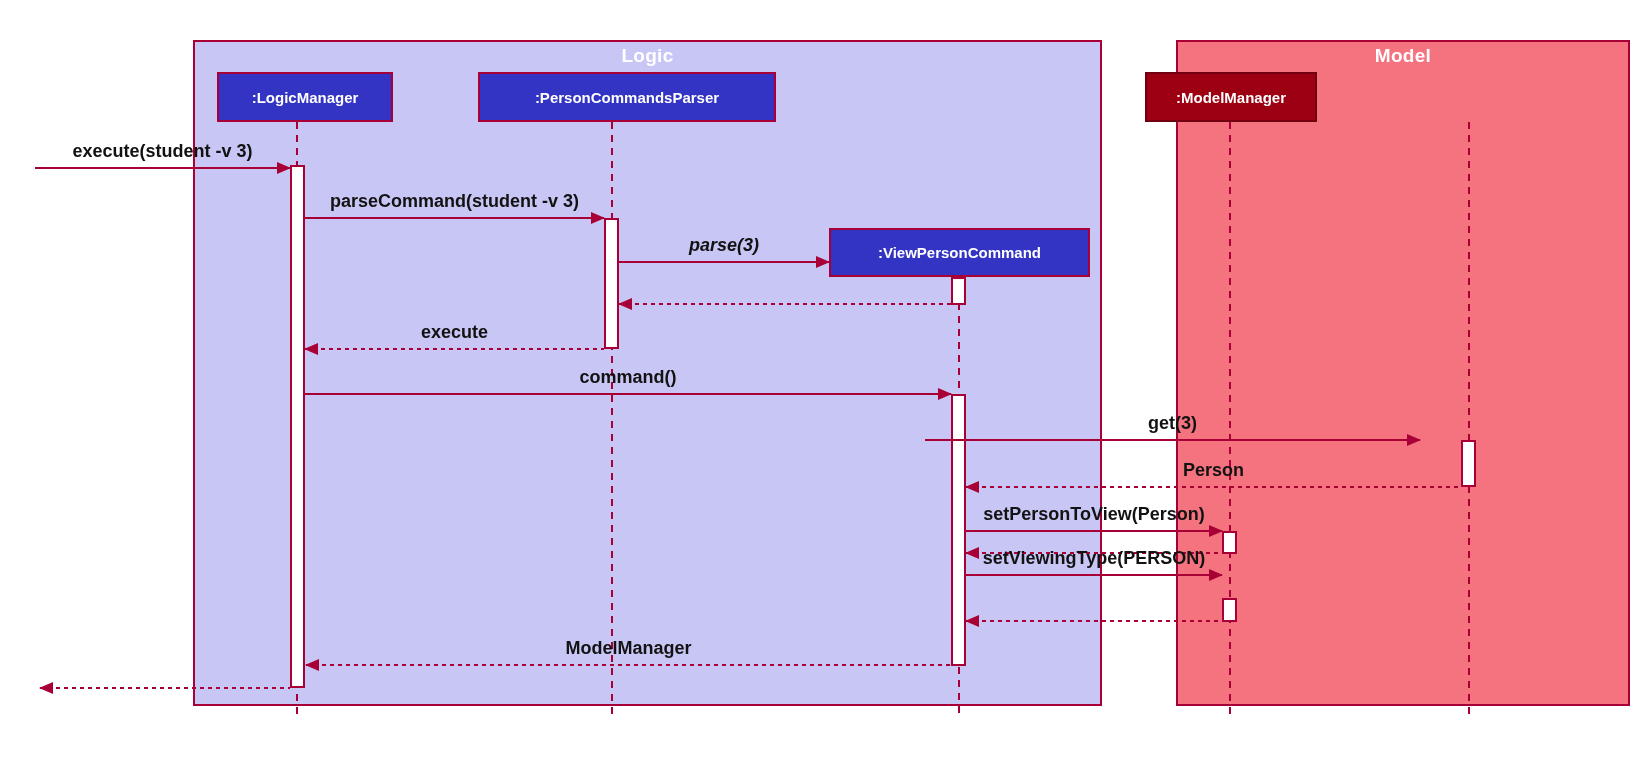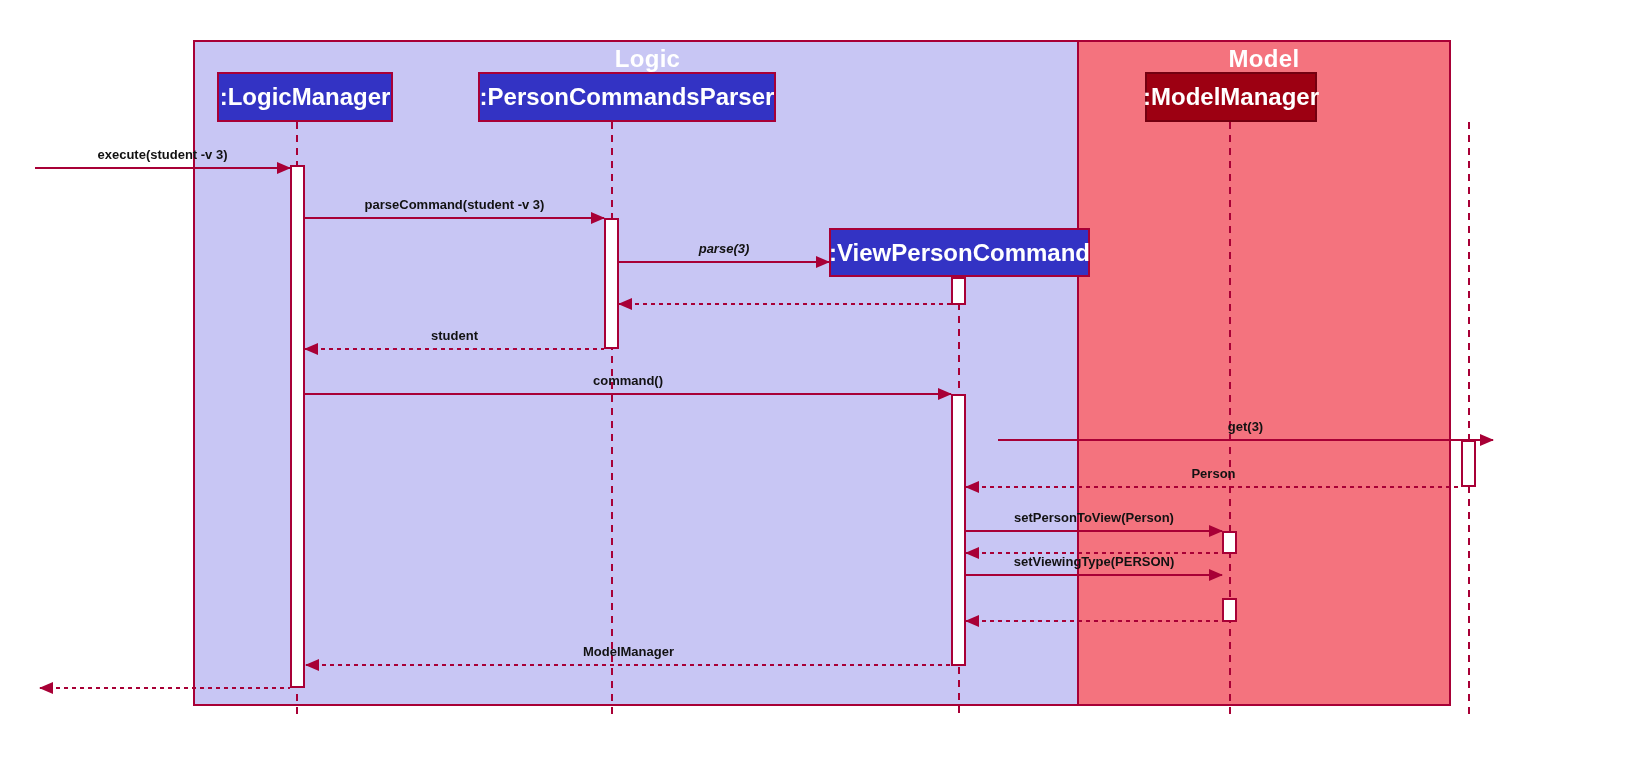--- a/index.html
+++ b/index.html
@@ -11,45 +11,45 @@
     --lbl:#121212;
   }
   html,body{margin:0;padding:0;background:#ffffff;}
   .canvas{
     position:relative;width:1646px;height:772px;overflow:hidden;
     font-family:"Liberation Sans","DejaVu Sans",sans-serif;
   }
   
   .frame{position:absolute;top:40px;height:666px;border:2.5px solid var(--cr);box-sizing:border-box;z-index:0;}
   .frame-logic{left:193px;width:909px;background:var(--logic-fill);}
-  .frame-model{left:1077px;width:374px;background:var(--model-fill);}
+  .frame-model{left:1176px;width:454px;background:var(--model-fill);}
   .frame-title{position:absolute;top:3px;left:0;right:0;text-align:center;
-    font-weight:700;font-size:24px;color:#ffffff;letter-spacing:.3px;}
+    font-weight:700;font-size:19px;color:#ffffff;letter-spacing:.3px;}
   
   .lifeline{position:absolute;width:2px;z-index:1;
     background:repeating-linear-gradient(180deg,var(--cr) 0 7px,transparent 7px 13px);}
   
   .pbox{position:absolute;box-sizing:border-box;z-index:2;
     display:flex;align-items:center;justify-content:center;
-    font-weight:700;font-size:24px;color:#ffffff;white-space:nowrap;}
+    font-weight:700;font-size:15px;color:#ffffff;white-space:nowrap;}
   .pbox.blue{background:var(--blue);border:2.5px solid var(--cr);}
   .pbox.dark{background:var(--darkred);border:2.5px solid #730010;}
   
   .act{position:absolute;width:15px;background:#ffffff;border:2px solid var(--cr);box-sizing:border-box;z-index:2;}
   
   .msg{position:absolute;height:2px;z-index:3;}
   .msg .ln{position:absolute;left:0;right:0;top:0;height:2px;}
   .msg.solid .ln{background:var(--cr);}
   .msg.dash .ln{background:repeating-linear-gradient(90deg,var(--cr) 0 4px,transparent 4px 8px);}
   .msg .head{position:absolute;width:0;height:0;top:-5px;
     border-top:6px solid transparent;border-bottom:6px solid transparent;}
   .msg.right .head{right:-1px;border-left:14px solid var(--cr);}
   .msg.left .head{left:-1px;border-right:14px solid var(--cr);}
   .msg .lbl{position:absolute;left:0;right:0;bottom:7px;text-align:center;
-    font-weight:700;font-size:13px;color:var(--lbl);white-space:nowrap;}
+    font-weight:700;font-size:18px;color:var(--lbl);white-space:nowrap;}
 </style>
 </head>
 <body>
 
 <div class="canvas">
 
   <div class="frame frame-logic">
     <div class="frame-title">Logic</div>
   </div>
   <div class="frame frame-model">
@@ -100,32 +100,32 @@
     <span class="ln"></span>
       <span class="head"></span>
   </div>
 
   <div class="msg dash left" style="left:619px;top:303px;width:332px;">
     <span class="ln"></span>
       <span class="head"></span>
   </div>
 
   <div class="msg dash left" style="left:305px;top:348px;width:299px;">
-    <span class="lbl">student</span>
+    <span class="lbl">execute</span>
     <span class="ln"></span>
       <span class="head"></span>
   </div>
 
   <div class="msg solid right" style="left:305px;top:393px;width:646px;">
     <span class="lbl">command()</span>
     <span class="ln"></span>
       <span class="head"></span>
   </div>
 
-  <div class="msg solid right" style="left:998px;top:439px;width:495px;">
+  <div class="msg solid right" style="left:925px;top:439px;width:495px;">
     <span class="lbl">get(3)</span>
     <span class="ln"></span>
       <span class="head"></span>
   </div>
 
   <div class="msg dash left" style="left:966px;top:486px;width:495px;">
     <span class="lbl">Person</span>
     <span class="ln"></span>
       <span class="head"></span>
   </div>

